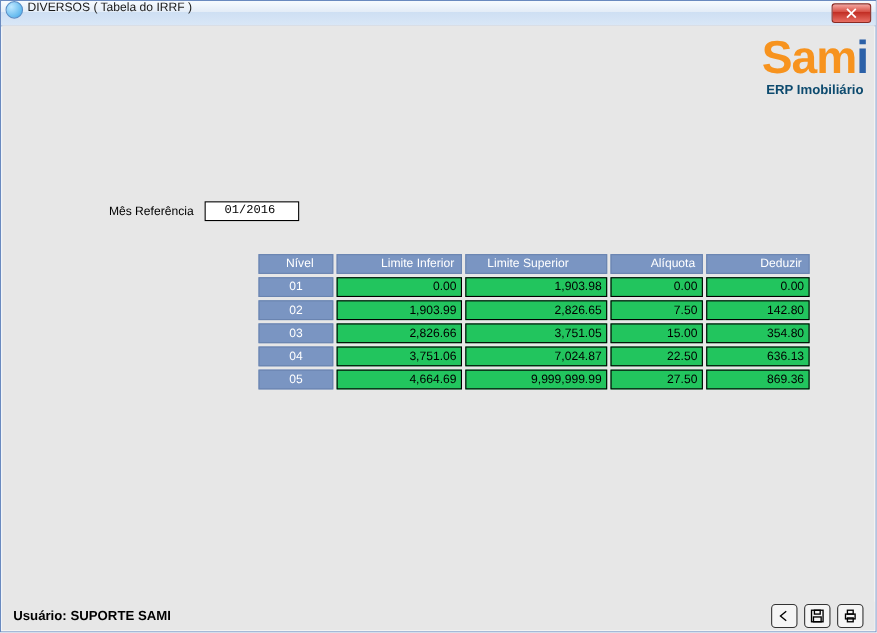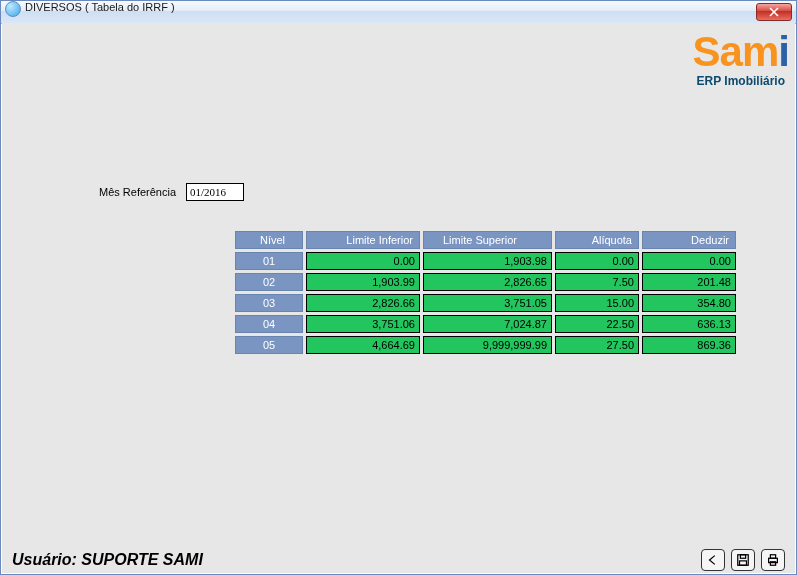--- a/index.html
+++ b/index.html
@@ -95,23 +95,23 @@
     left: 97px;
     display: flex;
     align-items: center;
     gap: 10px;
   }
   .ref-input {
     width: 50px;
     height: 16px;
     border: 1px solid #000;
     background: #fff;
-    font-family: Liberation Serif, serif;
-    font-size: 11px;
-    padding: 0 3px;
+    font-family: Liberation Mono, monospace;
+    font-size: 11px;
+    padding: 0 17px;
   }
 
   .grid {
     position: absolute;
     top: 205px;
     left: 230px;
   }
   .grid table {
     border-collapse: separate;
     border-spacing: 3px 3px;
@@ -154,23 +154,22 @@
     right: 0;
     bottom: 0;
     height: 26px;
     display: flex;
     align-items: center;
     justify-content: space-between;
     padding: 0 10px;
     background: #e7e7e7;
   }
   .user-row {
-    font-size: 16px;
+    font-size: 12px;
     font-weight: bold;
-    font-style: italic;
   }
   .user-row .prefix { font-weight: bold; }
 
   .btn-row {
     display: flex;
     gap: 6px;
   }
   .ibtn {
     width: 22px;
     height: 20px;
@@ -230,21 +229,21 @@
             <td class="cell">0.00</td>
             <td class="cell">1,903.98</td>
             <td class="cell">0.00</td>
             <td class="cell">0.00</td>
           </tr>
           <tr>
             <td class="row-label">02</td>
             <td class="cell">1,903.99</td>
             <td class="cell">2,826.65</td>
             <td class="cell">7.50</td>
-            <td class="cell">201.48</td>
+            <td class="cell">142.80</td>
           </tr>
           <tr>
             <td class="row-label">03</td>
             <td class="cell">2,826.66</td>
             <td class="cell">3,751.05</td>
             <td class="cell">15.00</td>
             <td class="cell">354.80</td>
           </tr>
           <tr>
             <td class="row-label">04</td>

